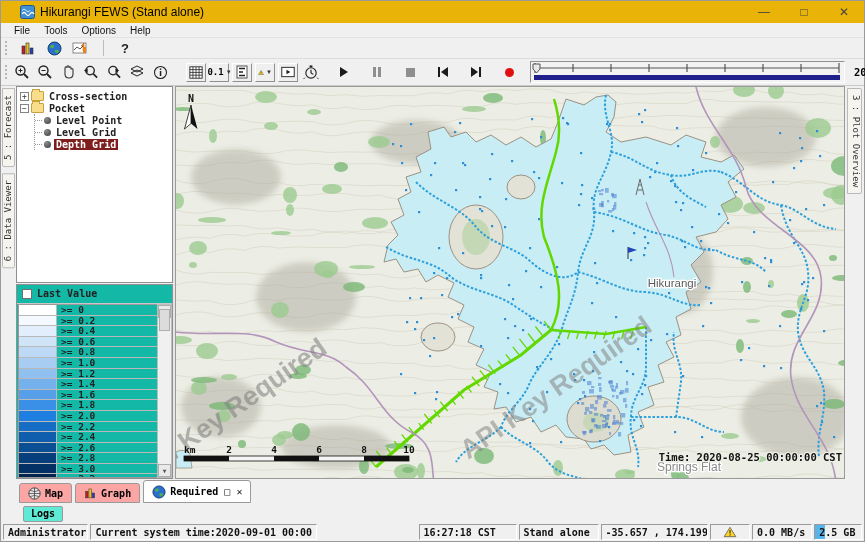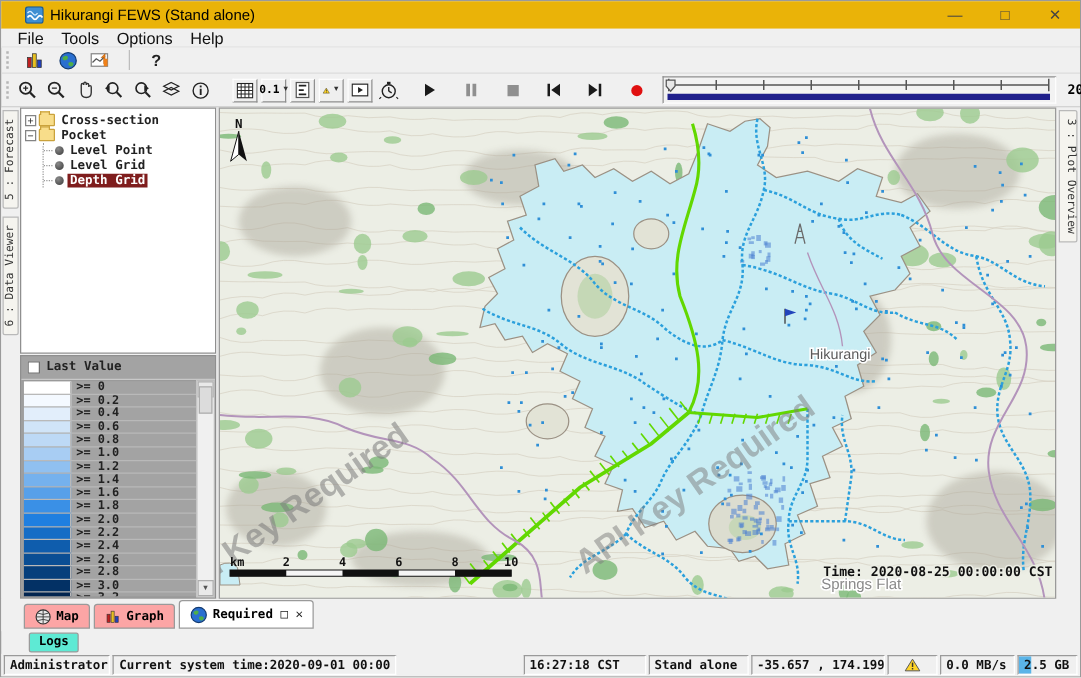--- a/index.html
+++ b/index.html
@@ -13,21 +13,21 @@
     padding-left:19px; flex:0 0 auto; }
   .app-icon { width:15px; height:14px; margin-right:5px; display:inline-block; }
   .title-text { font-size:12px; color:#000; }
   .win-controls { margin-left:auto; display:flex; height:100%; }
   .win-btn { width:40px; text-align:center; font-size:12px; color:#444;
     line-height:22px; cursor:default; }
 
   
   .menubar { height:15px; background:#f0f0f0; display:flex; align-items:center;
     padding-left:6px; gap:0; border-bottom:1px solid #e3e3e3; flex:0 0 auto; }
-  .menu-item { font-size:13px; color:#111; padding:0 7px; }
+  .menu-item { font-size:10px; color:#111; padding:0 7px; }
 
   
   .toolbar1 { height:21px; display:flex; align-items:center; gap:6px;
     padding-left:2px; border-bottom:1px solid #dcdcdc; flex:0 0 auto; }
   .toolbar2 { height:27px; display:flex; align-items:center; gap:3px;
     padding-left:2px; border-bottom:1px solid #c9c9c9; flex:0 0 auto; }
   .grip { width:5px; height:14px; border-left:2px dotted #b5b5b5; margin:0 2px; }
   .tb-btn { height:19px; min-width:20px; display:flex; align-items:center;
     justify-content:center; gap:1px; padding:0 2px; background:transparent; }
   .tb-btn.bordered { border:1px solid; border-color:#fdfdfd #8f8f8f #8f8f8f #fdfdfd;
@@ -81,21 +81,21 @@
   .folder::before { content:""; position:absolute; top:-3px; left:0; width:6px;
     height:2px; background:#f8dd8a; border:1px solid #caa23c; border-bottom:none; }
   .tree-children { margin-left:14px; border-left:1px dotted #9a9a9a; }
   .stub { width:7px; border-top:1px dotted #9a9a9a; margin-right:1px; flex:0 0 auto; }
   .bullet { width:7px; height:7px; border-radius:50%;
     background:radial-gradient(circle at 35% 30%, #8a8a8a, #3a3a3a); margin:0 3px 0 1px;
     flex:0 0 auto; }
   .node-label { padding:0 2px; }
   .node-label.selected { background:#7f1d1d; color:#fff; }
 
-  .legend-panel { flex:1 1 auto; background:#a3a3a3; border:1px solid #8f8f8f;
+  .legend-panel { flex:1 1 auto; background:#14b8a6; border:1px solid #8f8f8f;
     border-top:1px solid #8f8f8f; margin-top:1px; display:flex; flex-direction:column;
     overflow:hidden; font-family:"DejaVu Sans Mono", monospace; }
   .legend-head { height:18px; display:flex; align-items:center; padding-left:5px;
     gap:5px; flex:0 0 auto; }
   .checkbox { width:10px; height:10px; border:1px solid #707070; background:#fff; }
   .legend-head-label { font-size:10px; font-weight:bold; color:#222; }
   .legend-body { flex:1 1 auto; display:flex; min-height:0;
     border-top:1px solid #c8c8c8; }
   .legend-list { flex:1 1 auto; border:1px solid #9a9a9a; border-right:none;
     margin:0 0 0 1px; overflow:hidden; }

